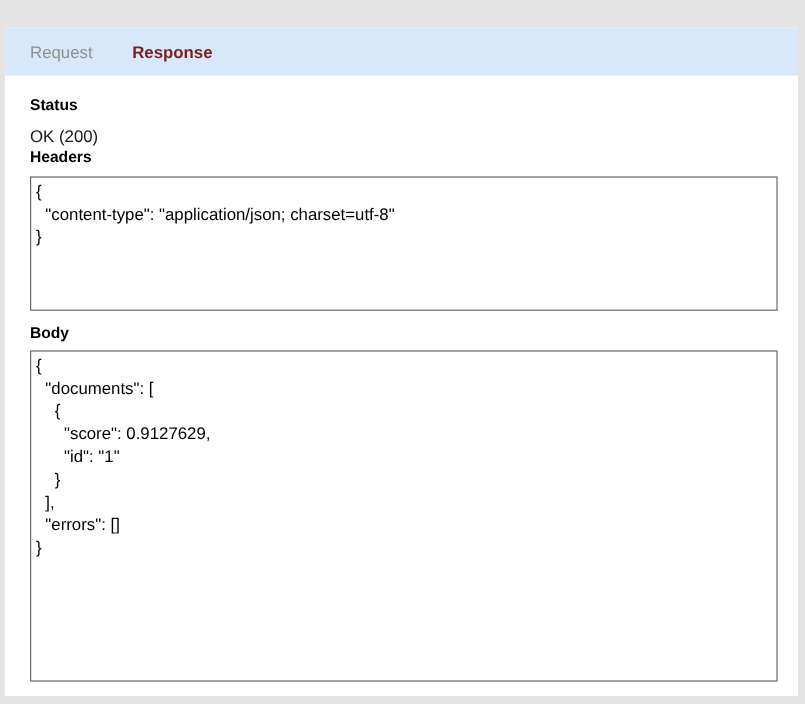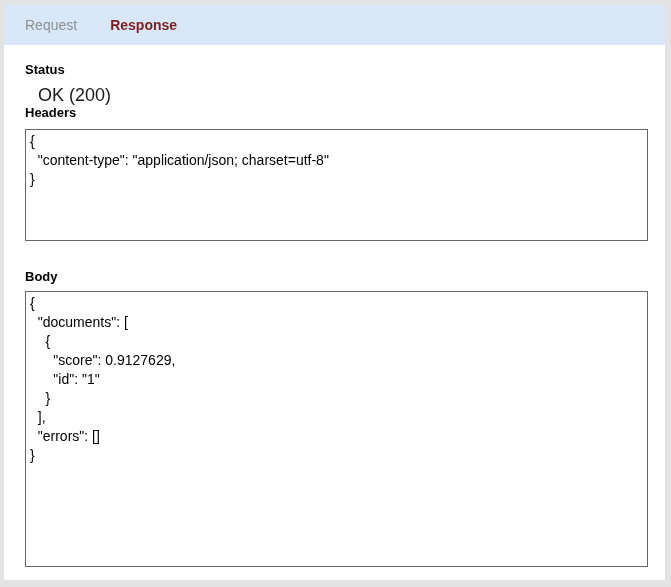--- a/index.html
+++ b/index.html
@@ -6,21 +6,21 @@
     margin: 0;
     padding: 0;
     background: #ffffff;
     font-family: "Liberation Sans", "DejaVu Sans", sans-serif;
   }
   .frame {
     width: 671px;
     height: 587px;
     box-sizing: border-box;
     background: #e3e3e3;
-    padding: 5px 6px 7px 4px;
+    padding: 23px 6px 7px 4px;
   }
   .panel {
     width: 100%;
     height: 100%;
     background: #ffffff;
     overflow: hidden;
   }
   .tabbar {
     height: 40px;
     background: #d8e8f9;
@@ -37,28 +37,27 @@
     padding: 16px 0 0 21px;
     border-radius: 14px;
   }
   .label {
     font-size: 13px;
     font-weight: 700;
     color: #000000;
     line-height: 17px;
   }
   .value {
-    font-size: 18px;
+    font-size: 14px;
     color: #1a1a1a;
     line-height: 18px;
     margin-top: 8px;
-    margin-left: 13px;
   }
   .label.headers { }
-  .label.body    { margin-top: 27px; }
+  .label.body    { margin-top: 10px; }
   textarea.box {
     display: block;
     box-sizing: border-box;
     width: 623px;
     border: 1px solid #686868;
     background: #ffffff;
     color: #000000;
     font-family: "Liberation Sans", "DejaVu Sans", sans-serif;
     font-size: 14px;
     line-height: 19px;

